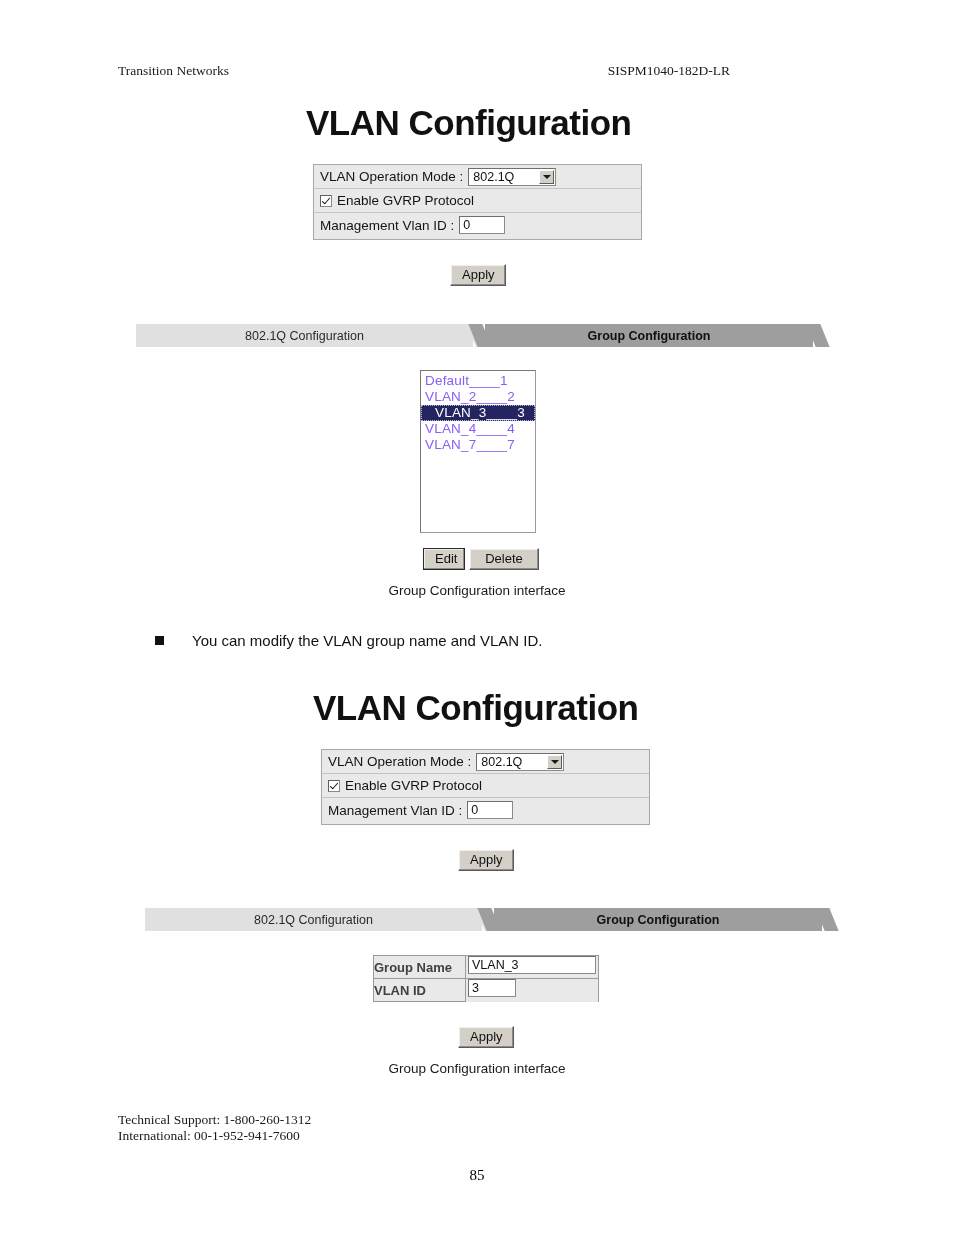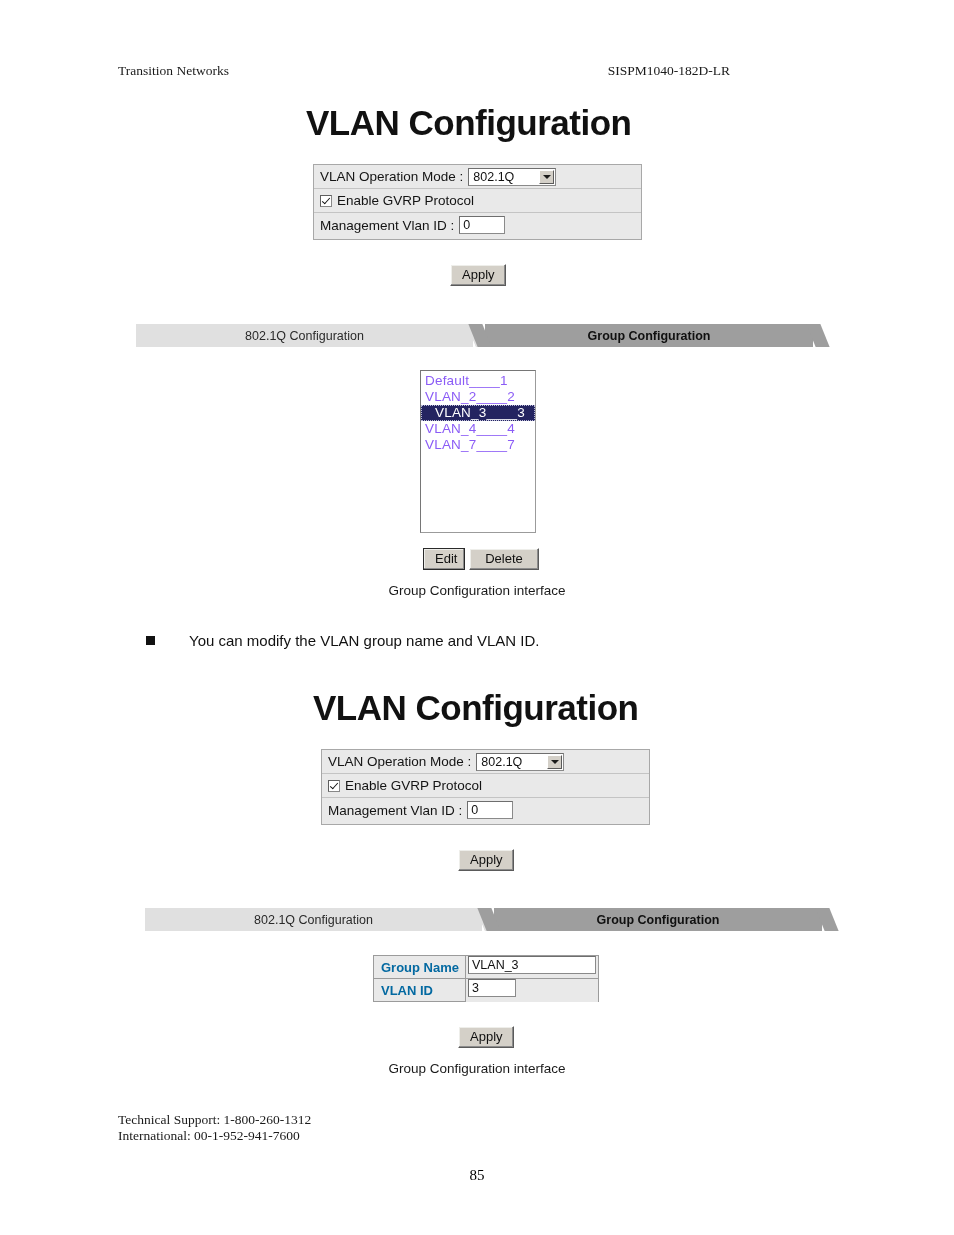--- a/index.html
+++ b/index.html
@@ -259,24 +259,23 @@
   .grow {
     display: flex;
     align-items: center;
     height: 23px;
     border-bottom: 1px solid #9b9b9b;
     box-sizing: border-box;
   }
   .grow:last-child { border-bottom: none; }
   .gcell-label {
     width: 92px;
-    padding-left: 7px;
     font-size: 13px;
     font-weight: bold;
-    color: #0369a1;
+    color: #404040;
     border-right: 1px solid #9b9b9b;
     box-sizing: border-box;
     height: 100%;
     display: flex;
     align-items: center;
     white-space: nowrap;
   }
   .gcell-field {
     flex: 1;
     height: 100%;
@@ -365,21 +364,21 @@
       <div class="litem">VLAN_4____4</div>
       <div class="litem">VLAN_7____7</div>
     </div>
 
   <div class="btn focused" style="position:absolute;left:423px;top:548px;width:42px;">Edit</div>
   <div class="btn" style="position:absolute;left:469px;top:548px;width:70px;">Delete</div>
 
   <div class="caption" style="position:absolute;left:0;top:583px;width:954px;">Group Configuration interface</div>
 </div>
 
-<div class="bullet-line" style="left:146px;top:632px;gap:6px;">
+<div class="bullet-line" style="left:155px;top:632px;">
   <span class="bullet-sq"></span>
   <span>You can modify the VLAN group name and VLAN ID.</span>
 </div>
 
 <div class="shot" style="left:0;top:0;width:954px;">
 
   <div class="shot-title" style="position:absolute;left:313px;top:688px;">VLAN Configuration</div>
 
   <div class="vpanel" style="position:absolute;left:321px;top:749px;width:329px;height:76px;">
 

